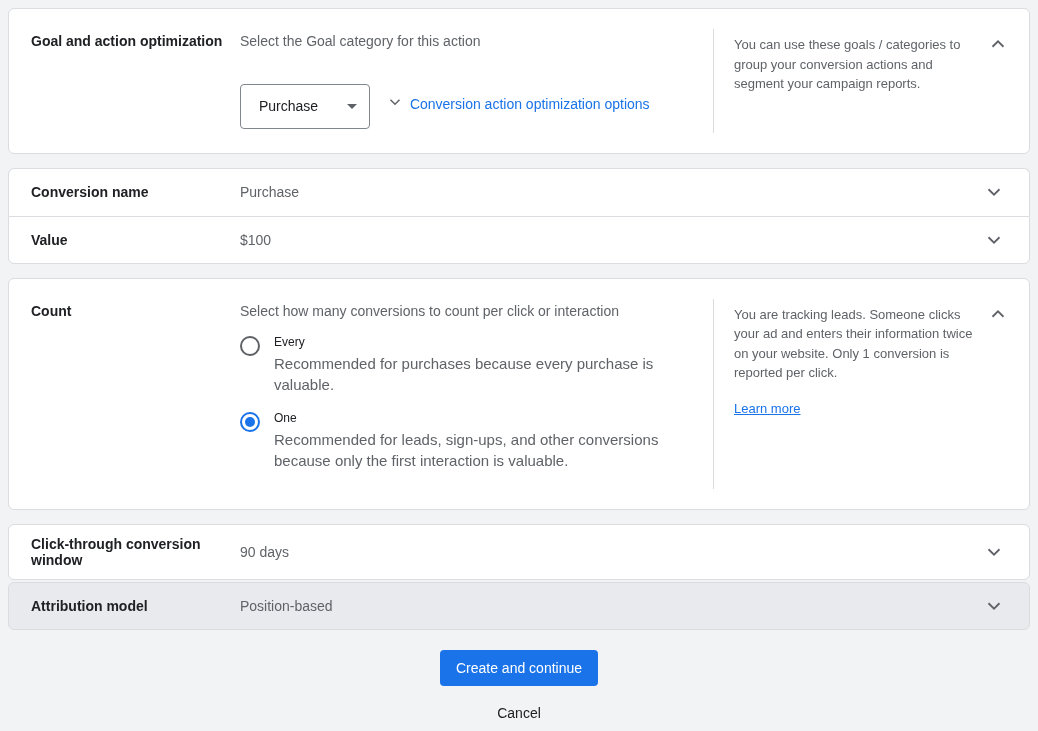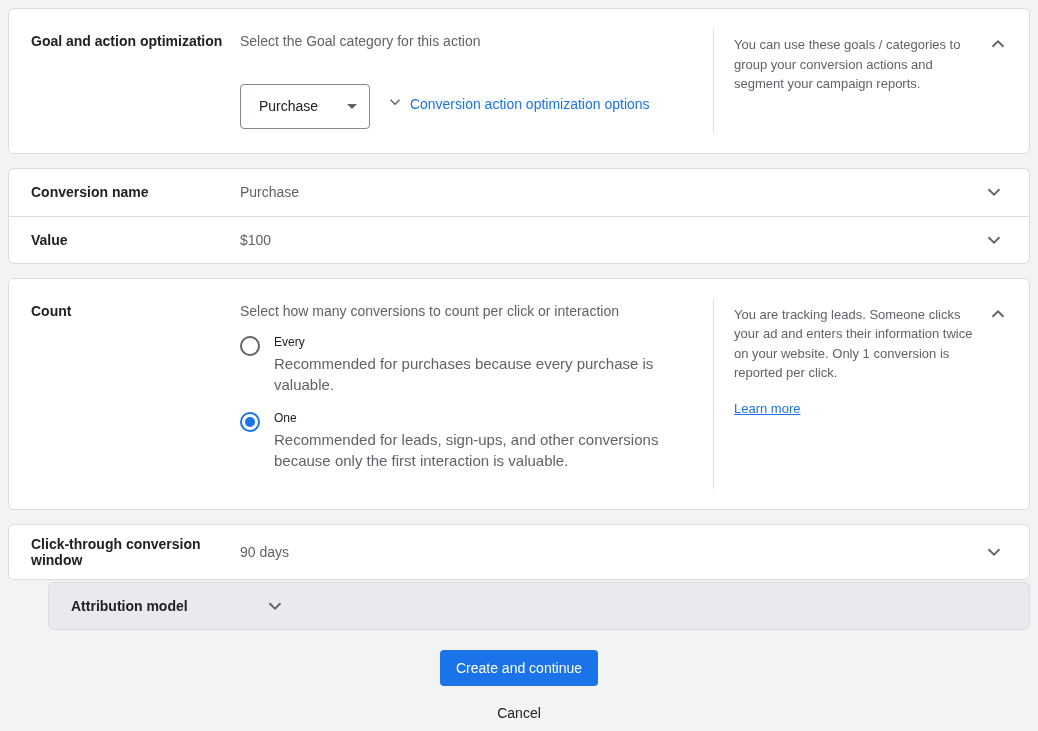--- a/index.html
+++ b/index.html
@@ -127,21 +127,20 @@
   .row-attr {
     background:#e8eaed;
     border:1px solid #dadce0;
     border-radius:6px;
     display:flex;
     align-items:center;
     min-height:48px;
     position:relative;
     cursor:pointer;
     margin-bottom:20px;
-    margin-left:40px;
   }
   .footer-actions { display:flex; align-items:center; gap:18px;flex-direction:column; }
   .btn-primary {
     background:#1a73e8; color:#fff; border:none; border-radius:4px;
     padding:0 16px; height:36px; font-size:14px; font-weight:500; cursor:pointer;
   }
   .btn-text {
     background:none; border:none; color:#202124; font-size:14px; cursor:pointer; font-weight:500;
   }
 </style>
@@ -237,20 +236,21 @@
   <div class="row-value">90 days</div>
   <div class="row-chev chev">
     <svg viewBox="0 0 24 24">
         <path d="M6 9l6 6 6-6"></path>
       </svg>
   </div>
 </div>
 
 <div class="row-attr">
   <div class="row-label">Attribution model</div>
+  <div class="row-value">Position-based</div>
   <div class="row-chev chev" style="margin-right:24px;">
     <svg viewBox="0 0 24 24">
         <path d="M6 9l6 6 6-6"></path>
       </svg>
   </div>
 </div>
 
 <div class="footer-actions">
   <button class="btn-primary">Create and continue</button>
   <button class="btn-text">Cancel</button>

